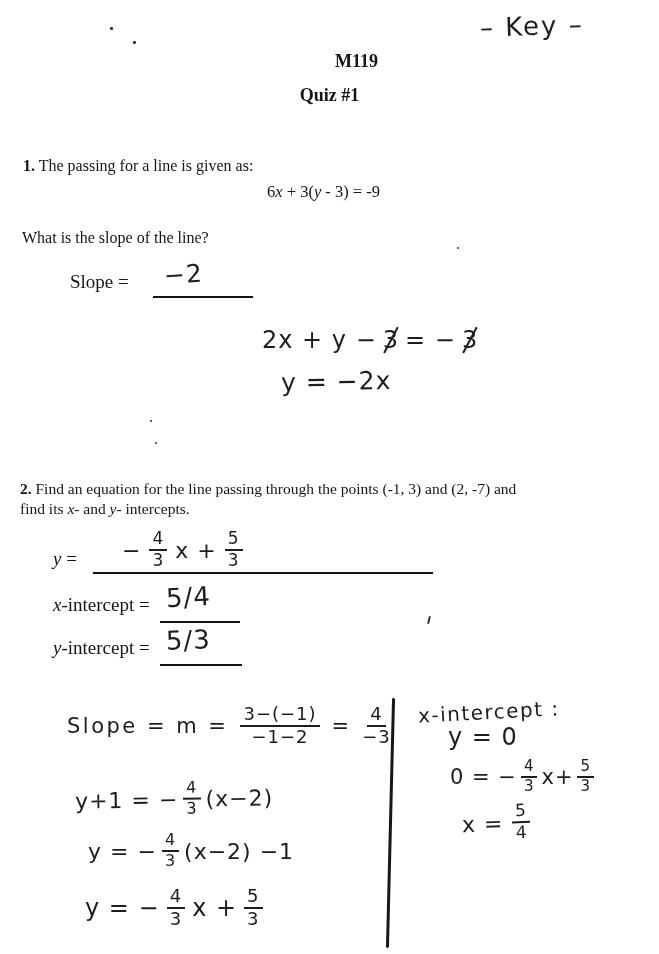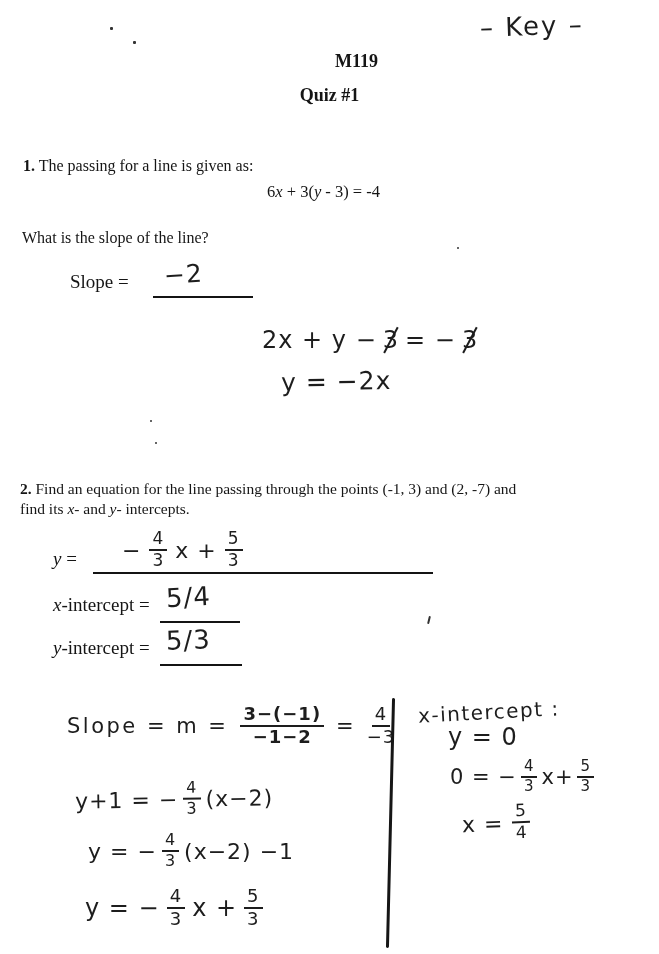--- a/index.html
+++ b/index.html
@@ -51,21 +51,21 @@
   <div class="speck" style="left:457px;top:247px;width:2px;height:2px;"></div>
   <div class="speck" style="left:150px;top:420px;width:2px;height:2px;"></div>
   <div class="speck" style="left:155px;top:442px;width:2px;height:2px;"></div>
   <div class="speck" style="left:428px;top:616px;width:2px;height:8px;transform:rotate(14deg);"></div>
 
   <div class="pr heading" style="top:51px;margin-left:27px;">M119</div>
   <div class="pr heading" style="top:85px;">Quiz #1</div>
 
   <div class="pr" style="left:23px;top:156px;font-size:16px;"><span class="b">1.</span><span> The passing for a line is given as:</span></div>
 
-  <div class="pr" style="left:267px;top:182px;font-size:16.5px;"><span>6</span><span class="it">x</span><span> + 3(</span><span class="it">y</span><span> - 3) = -4</span></div>
+  <div class="pr" style="left:267px;top:182px;font-size:16.5px;"><span>6</span><span class="it">x</span><span> + 3(</span><span class="it">y</span><span> - 3) = -9</span></div>
 
   <div class="pr" style="left:22px;top:228px;font-size:16px;">What is the slope of the line?</div>
 
   <div class="pr" style="left:70px;top:271px;font-size:19px;">Slope =</div>
   <div class="blank" style="left:153px;top:296px;width:100px;"></div>
   <div class="hd" style="left:164px;top:261px;font-size:25px;transform:rotate(-4deg);">−2</div>
 
   <div class="row" style="left:262px;top:323px;height:34px;font-size:24px;gap:6px;">
     <span>2x + y −</span>
       <span class="struck">3</span>
@@ -95,21 +95,21 @@
   <div class="pr" style="left:53px;top:594px;font-size:19px;"><span class="it">x</span><span>-intercept =</span></div>
   <div class="blank" style="left:160px;top:621px;width:80px;"></div>
   <div class="hd" style="left:166px;top:583px;font-size:26px;transform:rotate(-3deg);">5/4</div>
 
   <div class="pr" style="left:53px;top:637px;font-size:19px;"><span class="it">y</span><span>-intercept =</span></div>
   <div class="blank" style="left:160px;top:664px;width:82px;"></div>
   <div class="hd" style="left:166px;top:626px;font-size:26px;transform:rotate(-2deg);">5/3</div>
 
   <div class="row" style="left:35px;top:695px;height:62px;font-size:21px;gap:12px;">
     <span style="letter-spacing:2.5px;margin-left:32px;">Slope = m =</span>
-      <span class="frac" style="font-size:18px;font-weight:bold;">
+      <span class="frac" style="font-size:18px;">
         <span class="fn">3−(−1)</span>
         <span class="fd">−1−2</span>
       </span>
       <span>=</span>
       <span class="frac" style="font-size:18px;">
         <span class="fn">4</span>
         <span class="fd">−3</span>
       </span>
   </div>
 

